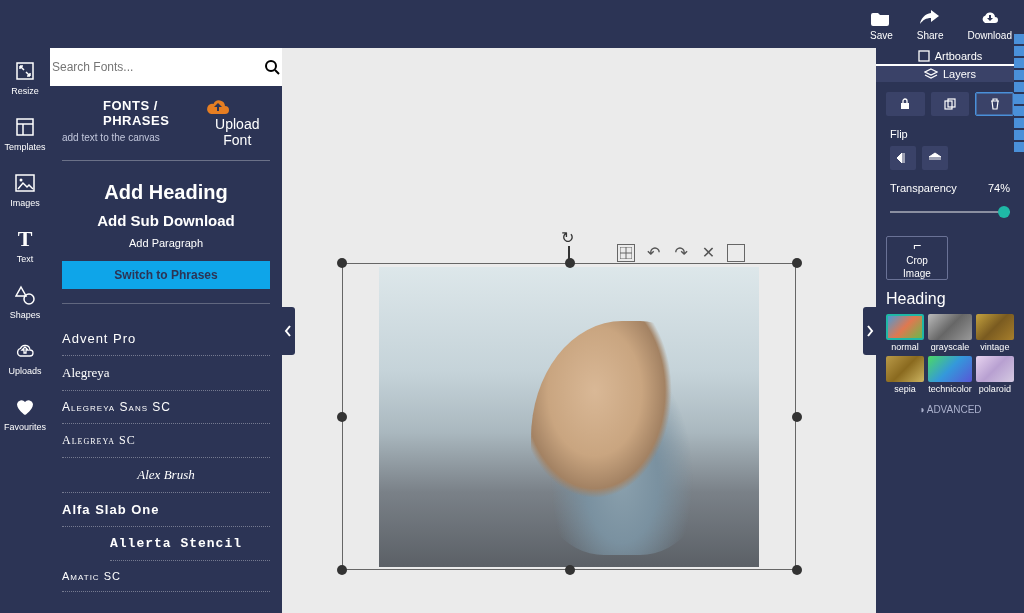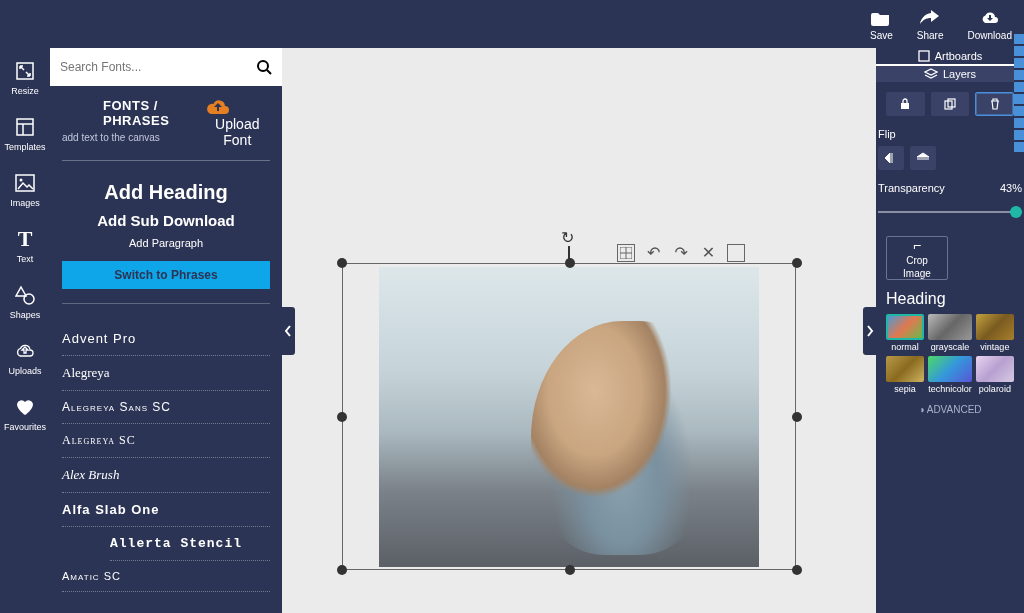--- a/index.html
+++ b/index.html
@@ -5,41 +5,41 @@
 * { margin: 0; padding: 0; box-sizing: border-box; font-family: -apple-system, BlinkMacSystemFont, "Segoe UI", Arial, sans-serif; }
 body { width: 1024px; height: 613px; background: #2c3455; overflow: hidden; display: flex; flex-direction: column; }
 .top-nav { height: 48px; background: #2c3455; display: flex; justify-content: flex-end; align-items: center; padding: 0 12px; gap: 24px; }
 .nav-btn { display: flex; flex-direction: column; align-items: center; color: #fff; font-size: 10px; cursor: pointer; gap: 2px; }
 .nav-btn .icon { font-size: 18px; height: 20px; display: flex; align-items: center; }
 .layout { flex: 1; display: flex; min-height: 0; }
 .sidebar-vert { width: 50px; background: #2c3455; display: flex; flex-direction: column; align-items: center; padding-top: 6px; gap: 8px; }
 .side-btn { width: 42px; display: flex; flex-direction: column; align-items: center; color: #fff; font-size: 9px; padding: 6px 0; cursor: pointer; }
 .side-btn .side-icon { width: 22px; height: 22px; display: flex; justify-content: center; align-items: center; margin-bottom: 4px; }
 .panel-left { width: 232px; background: #2c3455; display: flex; flex-direction: column; }
-.search-row { background: #fff; height: 38px; display: flex; align-items: center; padding: 0 10px; }
+.search-row { background: #fff; height: 38px; display: flex; align-items: center; padding: 0 2px; }
 .search-row input { border: none; outline: none; flex: 1; font-size: 12px; color: #666; }
 .search-row .mag { color: #000; font-size: 16px; font-weight: bold; }
 .panel-inner { padding: 12px 12px 0 12px; color: #fff; }
 .panel-head { display: flex; align-items: flex-start; justify-content: space-between; border-bottom: 1px solid rgba(255,255,255,0.3); padding-bottom: 12px; margin-bottom: 10px; }
 .panel-head h4 { font-size: 13px; font-weight: 700; letter-spacing: .5px; margin-left: 41px; }
 .panel-head .sub { font-size: 10px; color: #c3c8dd; margin-top: 4px; }
 .upload-font { text-align: center; font-size: 14px; cursor: pointer; }
 .upload-font .cloud { color: #e67e22; font-size: 22px; line-height: 1; }
 .text-presets { text-align: center; padding: 6px 0 14px; border-bottom: 1px solid rgba(255,255,255,0.25); margin-bottom: 10px; }
 .preset-heading { font-size: 20px; font-weight: 700; cursor: pointer; padding: 4px 0; }
 .preset-sub { font-size: 15px; font-weight: 700; cursor: pointer; padding: 4px 0; }
 .preset-para { font-size: 11px; font-weight: 500; cursor: pointer; padding: 4px 0; }
 .switch-btn { background: #0ea5e9; color: #2c3455; border: none; width: 100%; height: 28px; font-size: 12px; font-weight: 600; margin-top: 8px; cursor: pointer; }
 .font-list { padding: 8px 12px 0 12px; }
 .font-item { color: #fff; font-size: 13px; padding: 9px 0; border-bottom: 1px dotted rgba(255,255,255,0.35); cursor: pointer; }
 .font-advent { font-family: "Trebuchet MS", sans-serif; font-weight: 300; letter-spacing: 1px; }
 .font-alegreya { font-family: Georgia, serif; }
 .font-alegreya-sans-sc { font-family: Arial, sans-serif; font-variant: small-caps; letter-spacing: 1px; font-size: 12px; }
 .font-alegreya-sc { font-family: Georgia, serif; font-variant: small-caps; letter-spacing: 1px; font-size: 12px; }
-.font-alex { font-family: "Brush Script MT", cursive; font-style: italic; }
+.font-alex { font-family: "Brush Script MT", cursive; font-style: italic; text-align: center; }
 .font-alfa { font-family: "Arial Black", sans-serif; font-weight: 900; letter-spacing: 1px; }
 .font-allerta { font-family: "Courier New", monospace; font-weight: 700; letter-spacing: 1px; margin-left: 48px; }
 .font-amatic { font-family: Arial, sans-serif; font-variant: small-caps; font-size: 11px; letter-spacing: 1px; }
 .canvas-wrap { flex: 1; position: relative; background: #ebebeb; }
 .collapse-left { position: absolute; left: -1px; top: 50%; transform: translateY(-50%); width: 14px; height: 48px; background: #2c3455; color: #fff; display: flex; align-items: center; justify-content: center; cursor: pointer; border-radius: 0 3px 3px 0; }
 .collapse-right { position: absolute; right: -1px; top: 50%; transform: translateY(-50%); width: 14px; height: 48px; background: #2c3455; color: #fff; display: flex; align-items: center; justify-content: center; cursor: pointer; border-radius: 3px 0 0 3px; }
 .toolbar-float { position: absolute; top: 195px; left: 335px; display: flex; gap: 10px; align-items: center; color: #555; }
 .toolbar-float .tb-btn { width: 18px; height: 18px; border: 1px solid #666; display: flex; align-items: center; justify-content: center; font-size: 11px; cursor: pointer; }
 .toolbar-float .tb-glyph { font-size: 16px; cursor: pointer; padding: 0 2px; }
 .rotate-handle { position: absolute; top: 180px; left: 279px; font-size: 16px; color: #333; cursor: pointer; }
@@ -48,21 +48,21 @@
 .photo { position: absolute; top: 219px; left: 97px; width: 380px; height: 300px; background: linear-gradient(to bottom, #dde7ea 0%, #c5d3d9 35%, #aab8bf 55%, #7a8188 75%, #5b6066 100%); overflow: hidden; }
 .photo::before { content: ''; position: absolute; left: 40%; top: 18%; width: 48%; height: 78%; background: radial-gradient(ellipse at 35% 30%, #d9b896 0%, #c9a580 28%, #a38263 42%, rgba(0,0,0,0) 46%), radial-gradient(ellipse at 50% 68%, #8aa0ad 0%, #7a91a0 28%, rgba(0,0,0,0) 55%); border-radius: 50% 40% 40% 40%; }
 .handle { position: absolute; width: 10px; height: 10px; background: #333; border-radius: 50%; }
 .panel-right { width: 148px; background: #2c3455; display: flex; flex-direction: column; color: #fff; }
 .tab-row { display: flex; height: 34px; font-size: 11px; flex-direction: column; }
 .tab { flex: 1; display: flex; align-items: center; justify-content: center; gap: 5px; cursor: pointer; background: #3a4268; }
 .tab.active { background: #2c3455; border-bottom: 2px solid #fff; }
 .icon-row { display: flex; gap: 6px; padding: 10px 10px 8px; }
 .icon-row .sq { width: 40px; height: 24px; background: #3a4268; display: flex; align-items: center; justify-content: center; font-size: 12px; cursor: pointer; border-radius: 2px; }
 .icon-row .sq.accent { border: 1px solid #4a90d9; box-shadow: 0 0 0 1px rgba(74,144,217,0.5) inset; }
-.right-sec { padding: 4px 2px; font-size: 11px; }
+.right-sec { padding: 4px 14px; font-size: 11px; }
 .right-label { margin-bottom: 6px; display:block; }
 .flip-row { display: flex; gap: 6px; }
 .flip-row .sq { width: 26px; height: 24px; background: #3a4268; display: flex; align-items: center; justify-content: center; font-size: 12px; cursor: pointer; border-radius: 2px; }
 .trans-row { display: flex; justify-content: space-between; font-size: 11px; margin-top: 12px; }
 .slider { position: relative; height: 16px; margin: 10px 0 6px; }
 .slider-track { position: absolute; top: 7px; left: 0; right: 0; height: 2px; background: rgba(255,255,255,0.45); }
 .slider-thumb { position: absolute; top: 2px; right: 0; width: 12px; height: 12px; background: #1fb8a6; border-radius: 50%; cursor: pointer; }
 .crop-btn { width: 62px; height: 44px; border: 1px solid #6a7296; background: transparent; color: #fff; font-size: 10px; display: flex; flex-direction: column; align-items: center; justify-content: center; gap: 2px; margin: 6px 10px 8px; cursor: pointer; border-radius: 2px; }
 .crop-btn .crop-icon { font-size: 14px; }
 .filters-wrap { padding: 2px 10px; }
@@ -304,21 +304,21 @@
             </svg>
           </div>
         <div class="sq">
             <svg width="14" height="12" viewBox="0 0 14 12">
               <path d="M1 5h12L7 1zM1 7h12" fill="#fff" stroke="#fff" stroke-width="1"></path>
             </svg>
           </div>
       </div>
       <div class="trans-row">
         <span>Transparency</span>
-        <span>43%</span>
+        <span>74%</span>
       </div>
       <div class="slider">
         <div class="slider-track"></div>
         <div class="slider-thumb"></div>
       </div>
     </div>
 
     <button class="crop-btn">
       <span class="crop-icon">⌐</span>
       <span>Crop</span>

